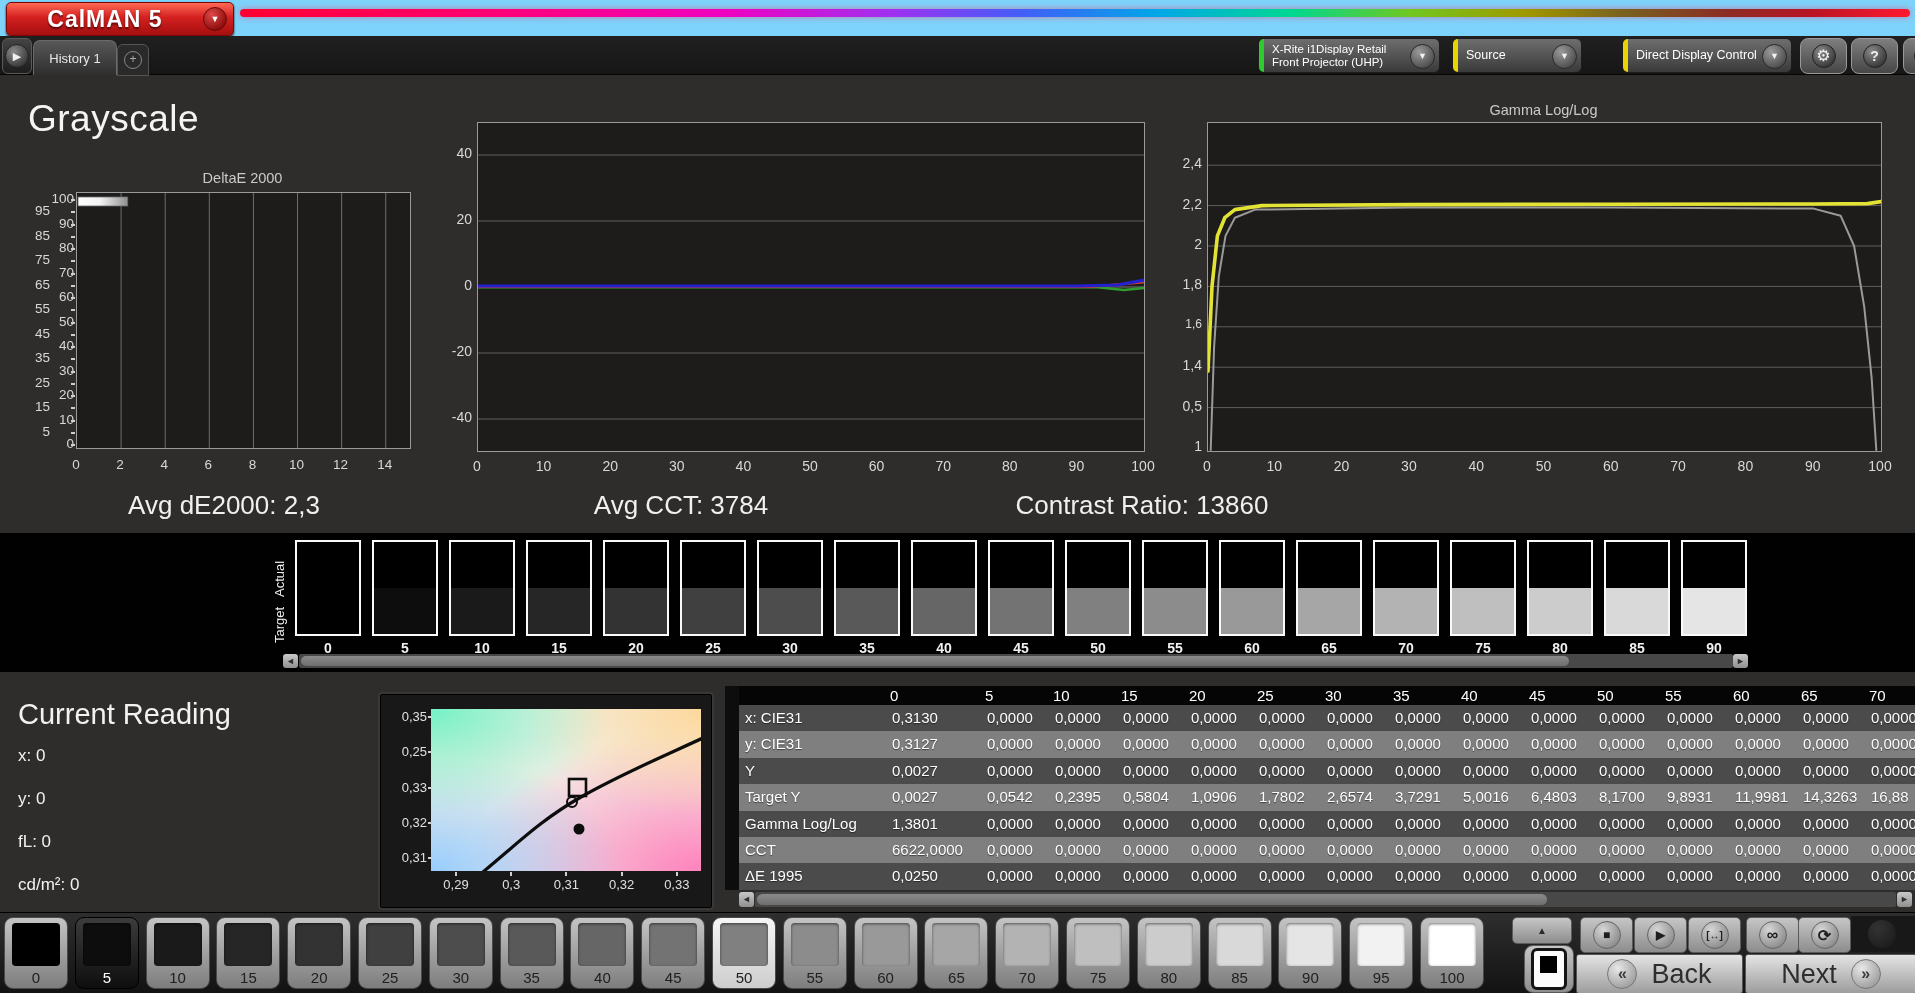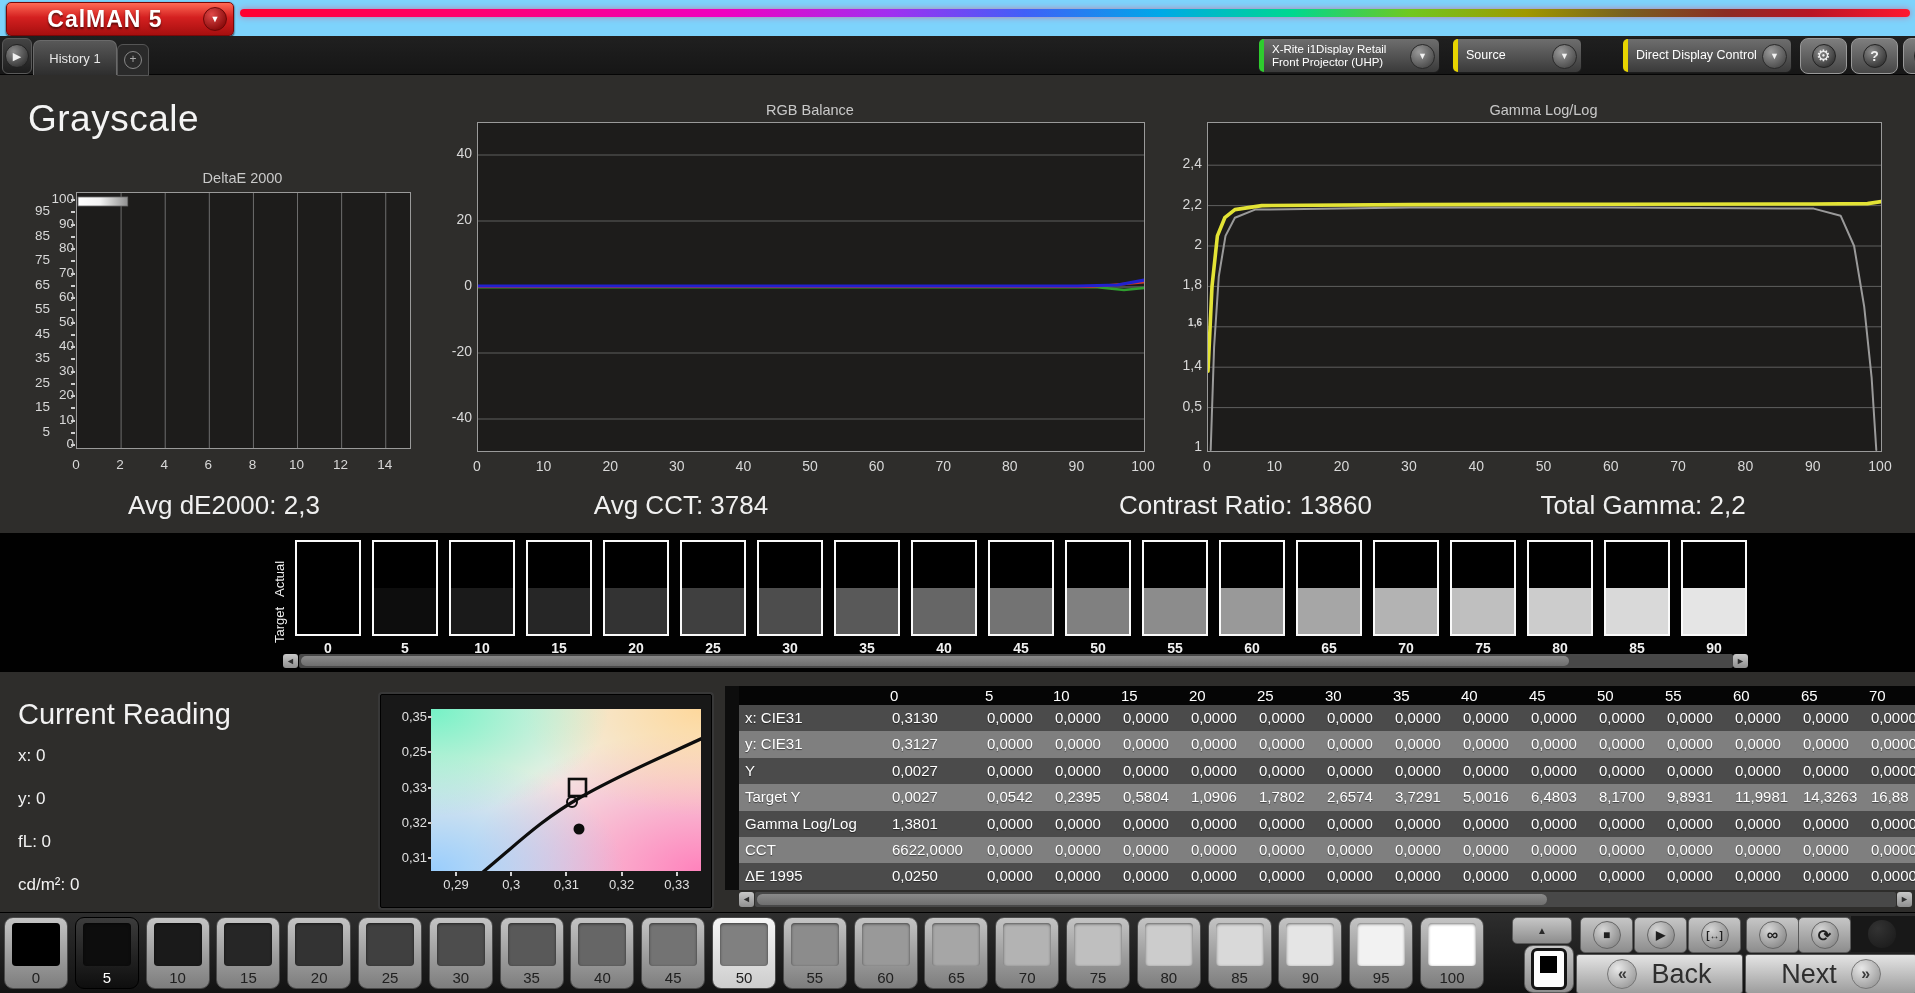--- a/index.html
+++ b/index.html
@@ -220,21 +220,20 @@
       <div class="tick c" style="left: 31px; top: 287px; width: 30px;">0</div>
       <div class="tick c" style="left: 75.106px; top: 287px; width: 30px;">2</div>
       <div class="tick c" style="left: 119.212px; top: 287px; width: 30px;">4</div>
       <div class="tick c" style="left: 163.318px; top: 287px; width: 30px;">6</div>
       <div class="tick c" style="left: 207.424px; top: 287px; width: 30px;">8</div>
       <div class="tick c" style="left: 251.53px; top: 287px; width: 30px;">10</div>
       <div class="tick c" style="left: 295.636px; top: 287px; width: 30px;">12</div>
       <div class="tick c" style="left: 339.742px; top: 287px; width: 30px;">14</div>
     </div>
   <div class="abs" id="rgb-wrap" style="left:430px;top:100px;width:740px;height:380px;">
-      <div class="chart-title" style="left: 47px; top: 2px; width: 666px;">RGB Balance</div>
       <div class="plot" style="left: 47px; top: 22px; width: 666px; height: 328px;">
         <svg width="666" height="328" style="position: absolute; left: 0px; top: 0px;">
           <line x1="0" y1="32.010000000000005" x2="666" y2="32.010000000000005" stroke="#5f5f5f" stroke-width="1"></line>
           <line x1="0" y1="98.01" x2="666" y2="98.01" stroke="#5f5f5f" stroke-width="1"></line>
           <line x1="0" y1="164.01" x2="666" y2="164.01" stroke="#7a7a7a" stroke-width="1"></line>
           <line x1="0" y1="230.01" x2="666" y2="230.01" stroke="#5f5f5f" stroke-width="1"></line>
           <line x1="0" y1="296.01" x2="666" y2="296.01" stroke="#5f5f5f" stroke-width="1"></line>
           <polyline points="0.0,164.3 619.4,164.3 646.0,167.0 666.0,165.0" fill="none" stroke="#2f9e2f" stroke-width="2.6" stroke-linejoin="round" stroke-linecap="round"></polyline>
           <polyline points="0.0,163.7 612.7,163.7 646.0,161.0 666.0,159.1" fill="none" stroke="#cf3a2a" stroke-width="2.6" stroke-linejoin="round" stroke-linecap="round"></polyline>
           <polyline points="0.0,163.0 599.4,163.0 639.4,162.0 666.0,157.1" fill="none" stroke="#2121cf" stroke-width="3.2" stroke-linejoin="round" stroke-linecap="round"></polyline>
@@ -269,41 +268,40 @@
           <line x1="0" y1="244.20000000000002" x2="673" y2="244.20000000000002" stroke="#5f5f5f" stroke-width="1"></line>
           <line x1="0" y1="284.6" x2="673" y2="284.6" stroke="#5f5f5f" stroke-width="1"></line>
           <polyline points="2.7,327.0 6.1,224.0 10.8,153.3 17.5,112.9 26.9,94.7 47.1,86.6 201.9,84.6 403.8,84.6 605.7,85.6 632.6,92.7 646.1,123.0 656.2,183.6 663.6,254.3 668.3,327.0" fill="none" stroke="#9a9a9a" stroke-width="2" stroke-linejoin="round" stroke-linecap="round"></polyline>
           <polyline points="0.0,248.2 4.0,163.4 9.4,112.9 16.8,94.7 26.9,86.6 53.8,82.6 201.9,81.6 403.8,81.2 605.7,81.0 659.5,80.6 673.0,78.6" fill="none" stroke="#e3e335" stroke-width="3.6" stroke-linejoin="round" stroke-linecap="round"></polyline>
         </svg>
       </div>
       <div class="tick r" style="left: 0px; top: 55.2px; width: 42px; font-size: 14px;">2,4</div>
       <div class="tick r" style="left: 0px; top: 95.6px; width: 42px; font-size: 14px;">2,2</div>
       <div class="tick r" style="left: 0px; top: 136px; width: 42px; font-size: 14px;">2</div>
       <div class="tick r" style="left: 0px; top: 176.4px; width: 42px; font-size: 14px;">1,8</div>
-      <div class="tick r" style="left: 0px; top: 216.8px; width: 42px; font-size: 10px; font-weight: bold;">1,6</div>
+      <div class="tick r" style="left: 0px; top: 216.8px; width: 42px; font-size: 12px;">1,6</div>
       <div class="tick r" style="left: 0px; top: 257.2px; width: 42px; font-size: 14px;">1,4</div>
       <div class="tick r" style="left: 0px; top: 297.6px; width: 42px; font-size: 14px;">0,5</div>
       <div class="tick r" style="left: 0px; top: 338px; width: 42px; font-size: 14px;">1</div>
       <div class="tick c" style="left: 29px; top: 358px; width: 36px; font-size: 14px;">0</div>
       <div class="tick c" style="left: 96.3px; top: 358px; width: 36px; font-size: 14px;">10</div>
       <div class="tick c" style="left: 163.6px; top: 358px; width: 36px; font-size: 14px;">20</div>
       <div class="tick c" style="left: 230.9px; top: 358px; width: 36px; font-size: 14px;">30</div>
       <div class="tick c" style="left: 298.2px; top: 358px; width: 36px; font-size: 14px;">40</div>
       <div class="tick c" style="left: 365.5px; top: 358px; width: 36px; font-size: 14px;">50</div>
       <div class="tick c" style="left: 432.8px; top: 358px; width: 36px; font-size: 14px;">60</div>
       <div class="tick c" style="left: 500.1px; top: 358px; width: 36px; font-size: 14px;">70</div>
       <div class="tick c" style="left: 567.4px; top: 358px; width: 36px; font-size: 14px;">80</div>
       <div class="tick c" style="left: 634.7px; top: 358px; width: 36px; font-size: 14px;">90</div>
       <div class="tick c" style="left: 702px; top: 358px; width: 36px; font-size: 14px;">100</div>
     </div>
 
   <div class="stat" style="left:14px;">Avg dE2000: 2,3</div>
   <div class="stat" style="left:471px;">Avg CCT: 3784</div>
-  <div class="stat" style="left:952px;text-align:right;">Contrast Ratio: 13860</div>
-  <div class="stat" style="left:1433px;">Total Gamma: 2,2</div>
+  <div class="stat" style="left:932px;">Contrast Ratio: 13860</div>
 
   <div class="abs" id="strip">
     <div class="vlab" style="left:272px;top:12px;height:52px;">Actual</div>
     <div class="vlab" style="left:272px;top:58px;height:52px;">Target</div>
   <div class="sw" style="left: 295px;">
         <div class="tgt" style="background: rgb(0, 0, 0);"></div>
       </div>
       <div class="swlab" style="left: 295px;">0</div>
       <div class="sw" style="left: 372px;">
         <div class="tgt" style="background: rgb(13, 13, 13);"></div>

